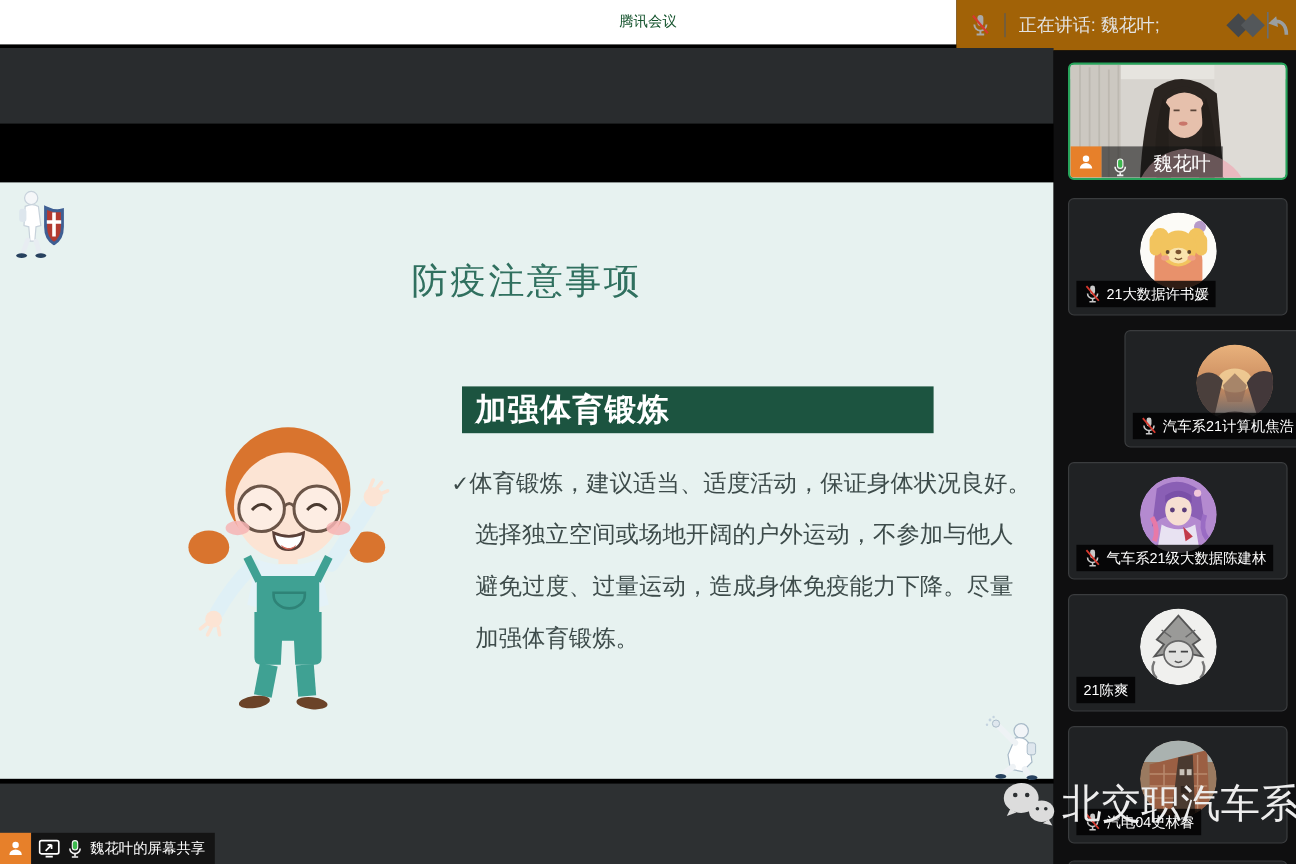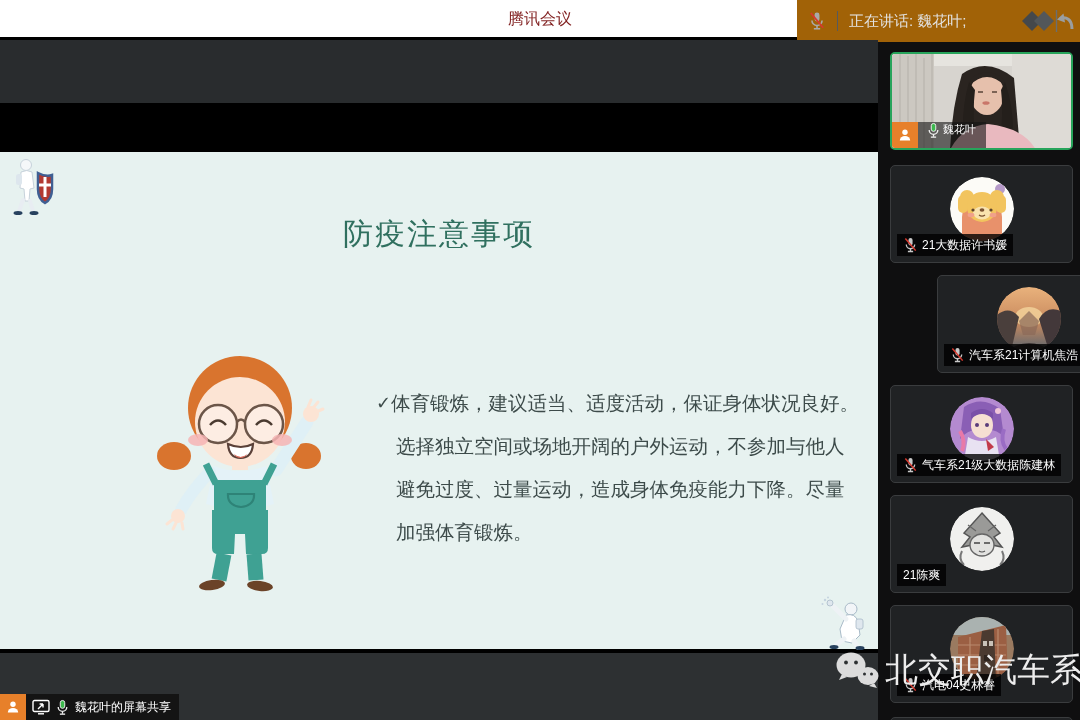--- a/index.html
+++ b/index.html
@@ -2,21 +2,21 @@
 <html><head>
 <meta charset="utf-8">
 <style>
   * { margin:0; padding:0; box-sizing:border-box; }
   html,body { width:1080px; height:720px; }
   body { font-family:"Liberation Sans","DejaVu Sans",sans-serif; background:#000; }
   #app { position:relative; width:1080px; height:720px; background:#000; overflow:hidden; }
 
   
   .topbar-white { position:absolute; left:0; top:0; width:797px; height:37px; background:#ffffff; }
-  .app-title { position:absolute; left:540px; top:0; transform:translateX(-50%); line-height:37px; font-size:16px; color:#7f1d1d; white-space:nowrap; }
+  .app-title { position:absolute; left:540px; top:0; transform:translateX(-50%); line-height:37px; font-size:12px; color:#14532d; white-space:nowrap; }
   .topbar-right { position:absolute; left:797px; top:0; width:283px; height:42px; background:#a16207; display:flex; align-items:center; }
   .mic-slot { width:40px; display:flex; justify-content:center; }
   .v-div { width:1px; height:20px; background:#565a5d; }
   .speaking-text { margin-left:11px; font-size:15px; color:#e3e3e3; white-space:nowrap; flex:1; }
   .corner-icons { margin-right:4px; }
 
   
   .band-top { position:absolute; left:0; top:40px; width:878px; height:63px; background:#292c2e; }
   .band-bottom { position:absolute; left:0; top:653px; width:878px; height:67px; background:#2d3032; }
 
@@ -33,21 +33,21 @@
   .girl { position:absolute; left:148px; top:200px; }
 
   
   .sidebar { position:absolute; left:878px; top:42px; width:202px; height:678px; background:#0f0f10; }
   .tile { position:absolute; left:12px; width:183px; height:98px; background:#202224; border:1px solid #3a3c3e; border-radius:5px; overflow:hidden; }
   .tile.speaker { border:2px solid #27a45b; background:#c9c6c0; }
   .tile .avatar { position:absolute; left:50%; top:11px; transform:translateX(-50%); width:64px; height:64px; border-radius:50%; overflow:hidden; }
   .name-strip { position:absolute; left:6px; bottom:6px; height:22px; display:flex; align-items:center; gap:4px; background:rgba(0,0,0,0.8); padding:0 6px; font-size:12px; color:#fff; white-space:nowrap; border-radius:0; }
   .speaker-strip { position:absolute; left:0; bottom:0; height:26px; display:flex; align-items:stretch; }
   .badge-orange { width:26px; height:26px; background:#e7802a; display:flex; align-items:center; justify-content:center; flex-shrink:0; }
-  .speaker-label { display:flex; align-items:flex-start; gap:2px; background:rgba(20,20,20,0.6); padding:0 10px 0 8px; font-size:11px; color:#fff; white-space:nowrap; }
+  .speaker-label { display:flex; align-items:flex-end; gap:20px; background:rgba(20,20,20,0.6); padding:0 10px 0 8px; font-size:16px; color:#fff; white-space:nowrap; }
   .tile-partial { position:absolute; left:12px; top:675px; width:183px; height:10px; background:#202224; border:1px solid #3a3c3e; border-radius:5px 5px 0 0; }
 
   
   .share-banner { position:absolute; left:0; top:694px; height:26px; display:flex; align-items:stretch; z-index:6; }
   .share-label { display:flex; align-items:center; gap:5px; background:#141414; padding:0 8px 0 6px; font-size:12px; color:#fff; white-space:nowrap; }
 
   
   .watermark { position:absolute; left:834px; top:648px; display:flex; align-items:center; gap:5px; z-index:9; pointer-events:none; }
   .watermark-text { font-size:33px; color:#ededed; white-space:nowrap; }
 
@@ -97,20 +97,21 @@
         <path d="M15 45 l-4 11 M22 46 l3 10" stroke="#e8edf2" stroke-width="4" stroke-linecap="round"></path>
         <ellipse cx="10" cy="58" rx="4.5" ry="2" fill="#27415e"></ellipse>
         <ellipse cx="26" cy="58" rx="4.5" ry="2" fill="#27415e"></ellipse>
         <path d="M30 18 q8 4 14 2 v14 q0 10 -7 14 q-7 -4 -7 -14 z" fill="#b23a31" stroke="#3f5f93" stroke-width="2.5"></path>
         <path d="M37 22 v20 M31 30 h12" stroke="#ffffff" stroke-width="3"></path>
       </svg>
     </div>
 
     <div class="slide-title">防疫注意事项</div>
 
+    <div class="section-header">加强体育锻炼</div>
 
     <div class="body-block">
       <div class="body-line first">
         <span class="check">✓</span>
         <span>体育锻炼，建议适当、适度活动，保证身体状况良好。</span>
       </div>
       <div class="body-line">选择独立空间或场地开阔的户外运动，不参加与他人</div>
       <div class="body-line">避免过度、过量运动，造成身体免疫能力下降。尽量</div>
       <div class="body-line">加强体育锻炼。</div>
     </div>

